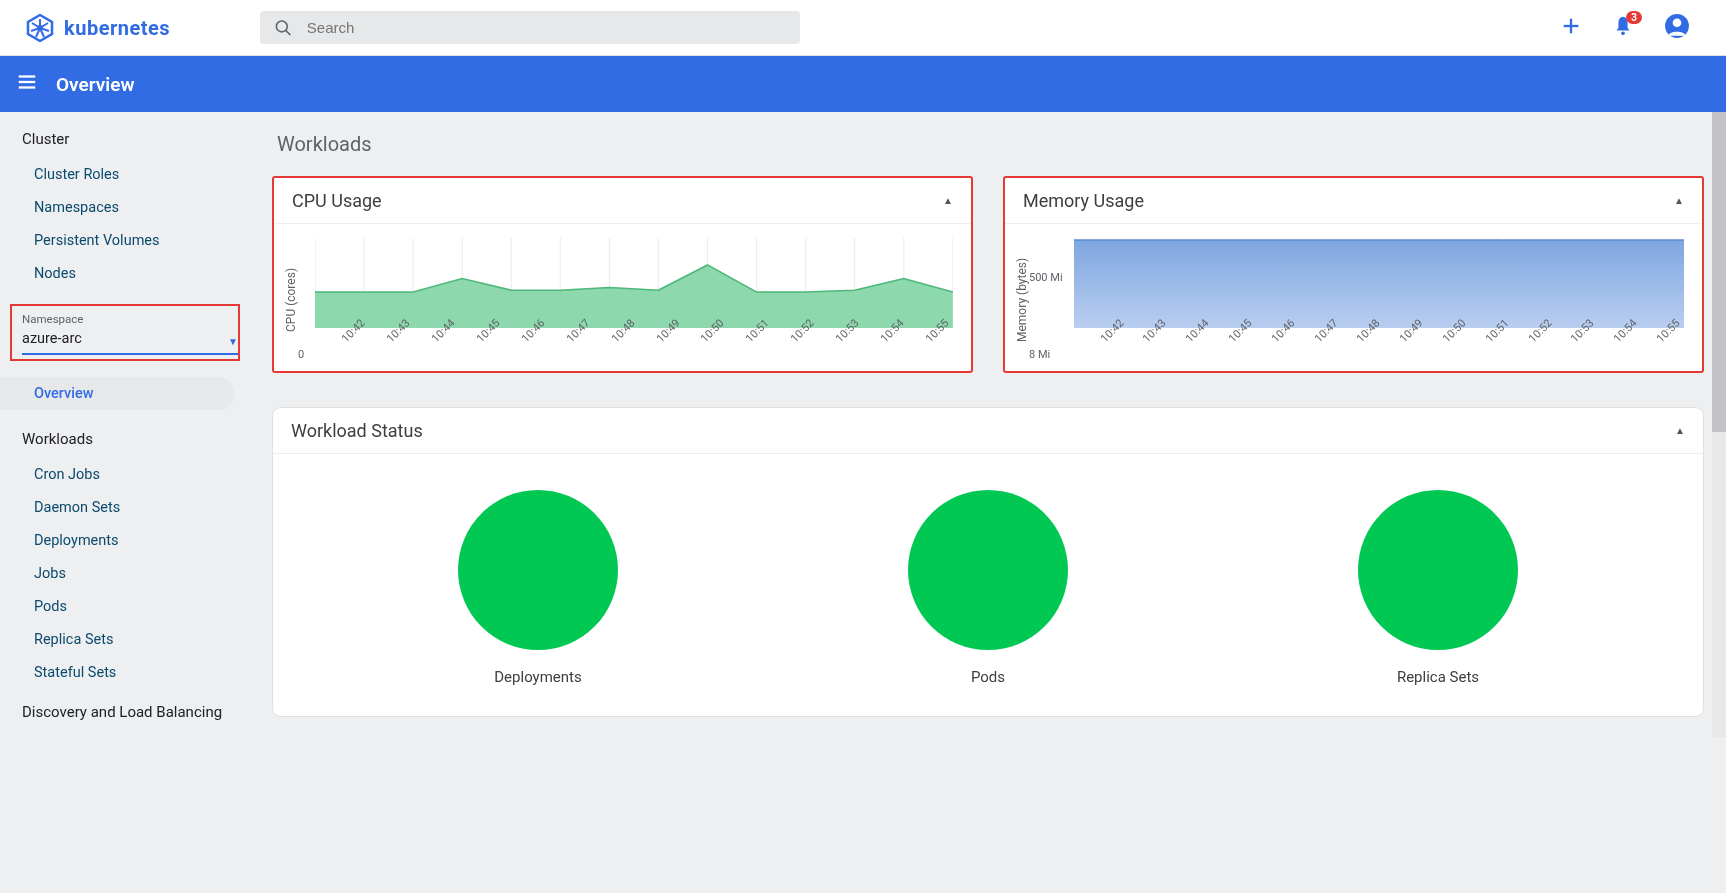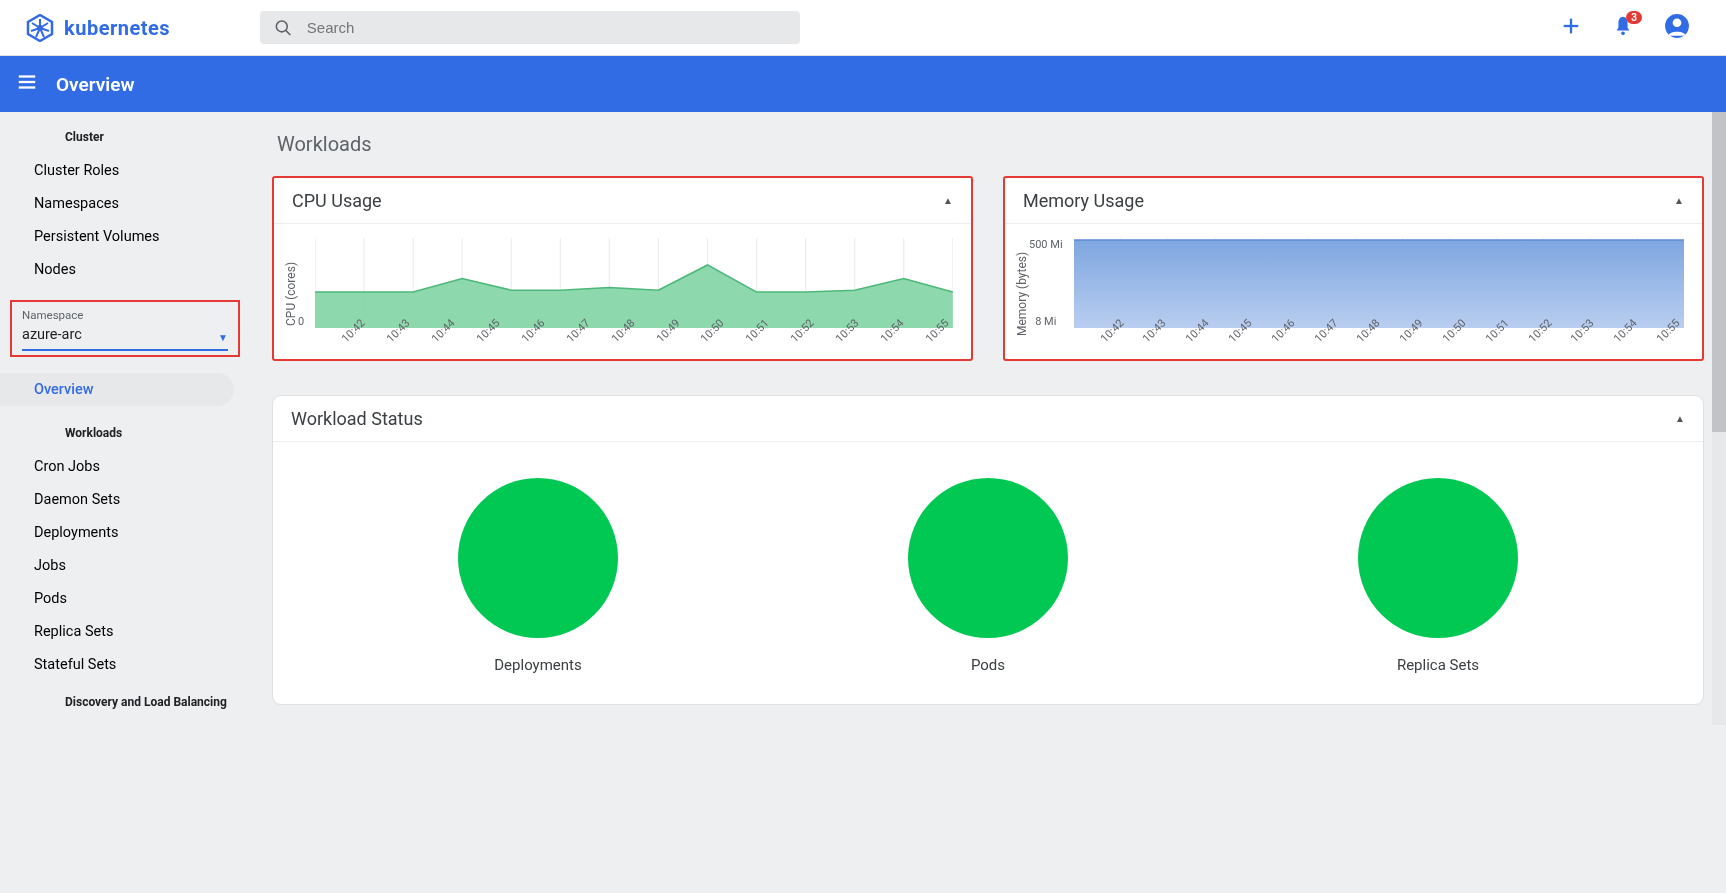--- a/index.html
+++ b/index.html
@@ -9,40 +9,40 @@
 .logo-text { color: #326ce5; font-weight: 700; font-size: 20px; letter-spacing: 0.5px; }
 .search { margin-left: 90px; width: 540px; height: 33px; background: #e6e8ea; border-radius: 4px; display: flex; align-items: center; padding: 0 14px; gap: 14px; }
 .search input { border: none; outline: none; background: transparent; font-size: 15px; width: 100%; color: #5f6368; }
 .topbar-right { margin-left: auto; display: flex; align-items: center; gap: 30px; padding-right: 20px; }
 .icon-btn { color: #326ce5; cursor: pointer; position: relative; }
 .badge { position: absolute; top: -4px; right: -8px; background: #e53935; color: #fff; font-size: 10px; border-radius: 8px; padding: 1px 5px; font-weight: bold; }
 .bluebar { background: #326ce5; height: 56px; display: flex; align-items: center; padding: 0 16px; color: #fff; gap: 18px; }
 .bluebar-title { font-weight: 600; font-size: 19px; }
 .layout { display: flex; }
 .sidebar { width: 250px; background: #edeff1; padding-top: 8px; }
-.nav-section-title { font-weight: 700; font-size: 12px; padding: 10px 22px; color: #202124; margin-left: 43px; }
-.nav-item { padding: 8px 34px; font-size: 14.5px; color: #000000; cursor: pointer; }
+.nav-section-title { font-weight: 400; font-size: 15px; padding: 10px 22px; color: #202124; }
+.nav-item { padding: 8px 34px; font-size: 14.5px; color: #0c4a6e; cursor: pointer; }
 .nav-item.active { background: #e6e8ea; color: #326ce5; font-weight: 500; border-radius: 0 18px 18px 0; }
-.ns-select { margin: 14px 10px 16px 10px; border: 2px solid #e53935; padding: 6px 10px 4px 10px; background: #edeff1; position: relative; }
+.ns-select { margin: 14px 10px 16px 10px; border: 2px solid #e53935; padding: 6px 0 4px 10px; background: #edeff1; position: relative; }
 .ns-label { font-size: 11.5px; color: #5f6368; }
 .ns-value { font-size: 14.5px; color: #202124; padding: 4px 0 6px 0; display: flex; justify-content: space-between; align-items: flex-end; border-bottom: 2px solid #326ce5; }
 .ns-caret { color: #326ce5; font-size: 10px; }
 .main { flex: 1; padding: 20px 22px; position: relative; }
 .page-title { font-size: 20px; color: #5f6368; margin-bottom: 20px; margin-left: 5px; }
 .charts-row { display: flex; gap: 30px; }
 .card { background: #fff; border-radius: 3px; border: 2px solid #e53935; flex: 1; position: relative; }
 .card-header { display: flex; justify-content: space-between; align-items: center; padding: 12px 18px; border-bottom: 1px solid #eee; }
 .card-title { font-size: 18px; color: #3c4043; }
 .collapse-caret { color: #555; font-size: 10px; cursor: pointer; }
 .chart-body { padding: 14px 18px 10px 10px; display: flex; }
 .ylabel { writing-mode: vertical-rl; transform: rotate(180deg); font-size: 12px; color: #5f6368; text-align: center; }
 .plot { flex: 1; }
 .xticks { display: flex; justify-content: space-between; font-size: 11px; color: #5f6368; padding: 4px 0 0 24px; }
 .xticks span { transform: rotate(-45deg); transform-origin: top left; display: inline-block; width: 30px; }
-.yticks { display: flex; flex-direction: column; justify-content: space-between; align-items: center; font-size: 11px; color: #5f6368; padding-right: 11px; }
+.yticks { display: flex; flex-direction: column; justify-content: space-between; align-items: flex-start; font-size: 11px; color: #5f6368; padding-right: 11px; margin-top: 33px; }
 .status-card { background: #fff; border: 1px solid #e0e0e0; border-radius: 9px; margin-top: 34px; }
 .status-body { display: flex; justify-content: space-around; padding: 36px 40px 30px 40px; }
 .status-item { text-align: center; }
 .circle { width: 160px; height: 160px; border-radius: 50%; background: #00c853; margin: 0 auto 18px auto; }
 .status-label { font-size: 15px; color: #3c4043; }
 .scrollbar { position: absolute; right: 0; top: 0; width: 14px; height: 100%; background: #e6e8ea; }
 .scrollbar-thumb { background: #c1c3c6; width: 14px; height: 320px; }
 svg.cpu-area path.area { fill: #81d4a3; opacity: 0.9; }
 svg.cpu-area path.line { stroke: #4db87a; stroke-width: 1.5; fill: none; }
 svg.mem-area rect.area { fill: url(#memgrad); }

